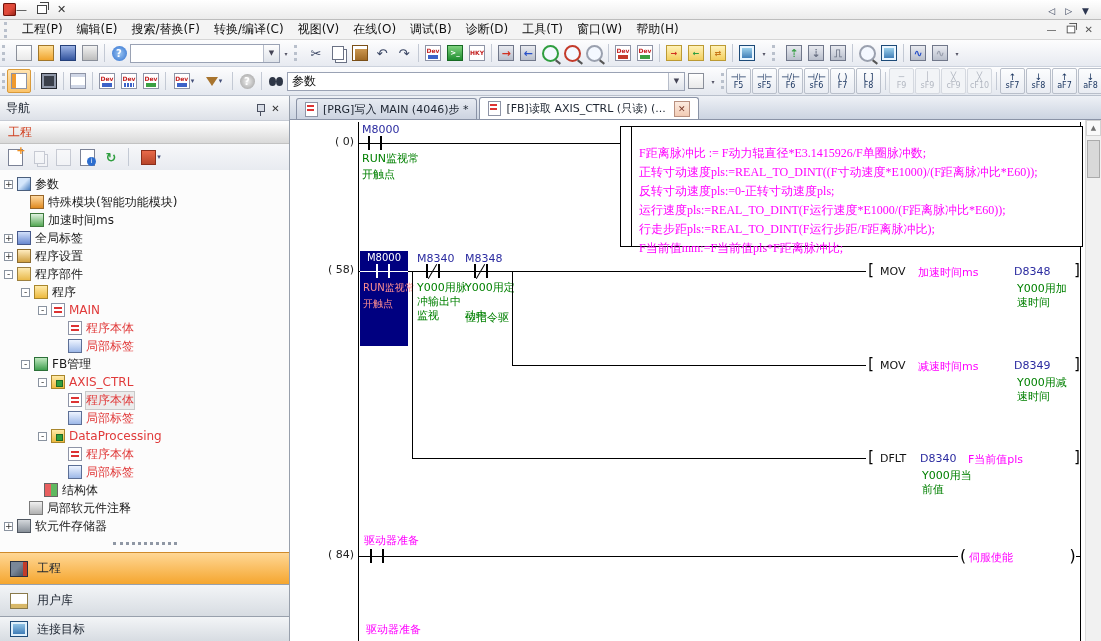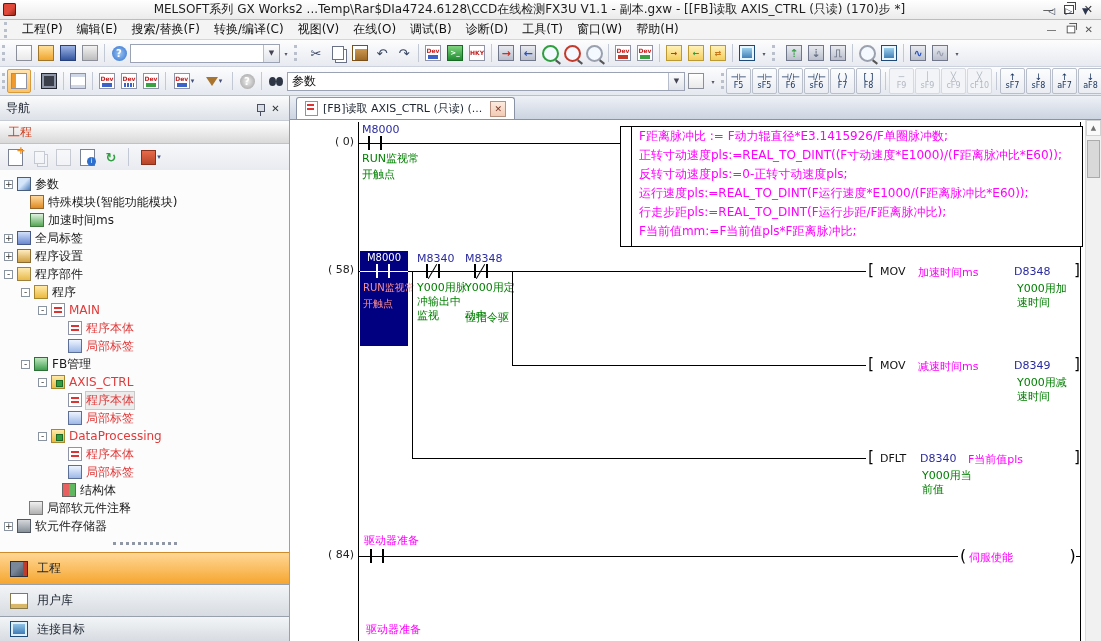--- a/index.html
+++ b/index.html
@@ -154,33 +154,32 @@
   .wbar{position:absolute;width:2px;height:14px;background:#fff;}
   .slash{position:absolute;width:1px;height:17px;background:#000;transform:rotate(30deg);}
   .dev{position:absolute;font-size:11px;color:#2b2ba0;white-space:nowrap;}
   .mn{position:absolute;font-size:11px;color:#111;white-space:nowrap;}
   .cmt{position:absolute;font-size:11px;color:#008000;white-space:nowrap;}
   .magt{position:absolute;font-size:11px;color:#ff00ff;white-space:nowrap;}
   .step{position:absolute;width:54px;text-align:right;font-size:11px;color:#222;}
   .bkt{position:absolute;font-size:15px;line-height:15px;color:#000;font-family:"DejaVu Sans Mono","Liberation Mono",monospace;}
   .stbox{position:absolute;left:330px;top:6px;width:463px;height:121px;border:1px solid #000;box-sizing:border-box;background:#fff;}
   .st-inner{position:absolute;left:10px;top:0;bottom:0;width:1px;background:#000;}
-  .stlines{position:absolute;left:18px;top:0;right:4px;}
+  .stlines{position:absolute;left:18px;top:17px;right:4px;font-family:Liberation Serif, serif;}
   .stline{font-size:12px;line-height:19px;color:#ff00ff;white-space:nowrap;overflow:hidden;}
   .selcell{position:absolute;left:70px;top:131px;width:48px;height:95px;background:#000080;}
   .selcell .sdev{position:absolute;left:0;top:1px;width:100%;text-align:center;color:#fff;font-size:10px;}
   .selcell .swire{position:absolute;left:0;top:20px;width:48px;height:1px;background:#fff;}
   .selcell .scmt{position:absolute;left:3px;color:#ff8f8f;font-size:10px;white-space:nowrap;}
 </style>
 </head>
 <body>
 
 <div class="titlebar">
   <span class="app-icon"></span>
-  <span class="title-text">MELSOFT系列 GX Works2 ...Temp\Rar$DIa4724.6128\CCD在线检测FX3U V1.1 - 副本.gxw - [[FB]读取 AXIS_CTRL (只读) (170)步 *]</span>
   <span class="winbtns">
     <span>—</span>
     <span class="restore-glyph"></span>
     <span>✕</span>
   </span>
 </div>
 
 <div class="menubar">
   <span class="grip"></span>
   <span class="menu-item">工程(P)</span>
@@ -569,21 +568,21 @@
     <div class="titem" style="padding-left:55px">
         <span class="tgl"></span>
         <span class="ticon ic-body"></span>
         <span class="tlabel redt">程序本体</span>
       </div>
     <div class="titem" style="padding-left:55px">
         <span class="tgl"></span>
         <span class="ticon ic-tag"></span>
         <span class="tlabel redt">局部标签</span>
       </div>
-    <div class="titem" style="padding-left:49px">
+    <div class="titem" style="padding-left:31px">
         <span class="tgl"></span>
         <span class="ticon ic-struct"></span>
         <span class="tlabel">结构体</span>
       </div>
     <div class="titem" style="padding-left:16px">
         <span class="tgl"></span>
         <span class="ticon ic-lcomment"></span>
         <span class="tlabel">局部软元件注释</span>
       </div>
     <div class="titem" style="padding-left:4px">
@@ -603,20 +602,24 @@
     <span class="nbt-icon i-lib"></span>
     <span>用户库</span>
   </div>
   <div class="nbt" style="top:520px;height:25px">
     <span class="nbt-icon i-conn"></span>
     <span>连接目标</span>
   </div>
 </div>
 
 <div class="tabbar">
+  <div class="tab">
+    <span class="tabicon"></span>
+    <span>[PRG]写入 MAIN (4046)步 *</span>
+  </div>
   <div class="tab active">
     <span class="tabicon"></span>
     <span>[FB]读取 AXIS_CTRL (只读) (...</span>
     <span class="tab-close">✕</span>
   </div>
 </div>
 <div class="tabnav">
   <span>◁</span>
   <span>▷</span>
   <span>▼</span>

